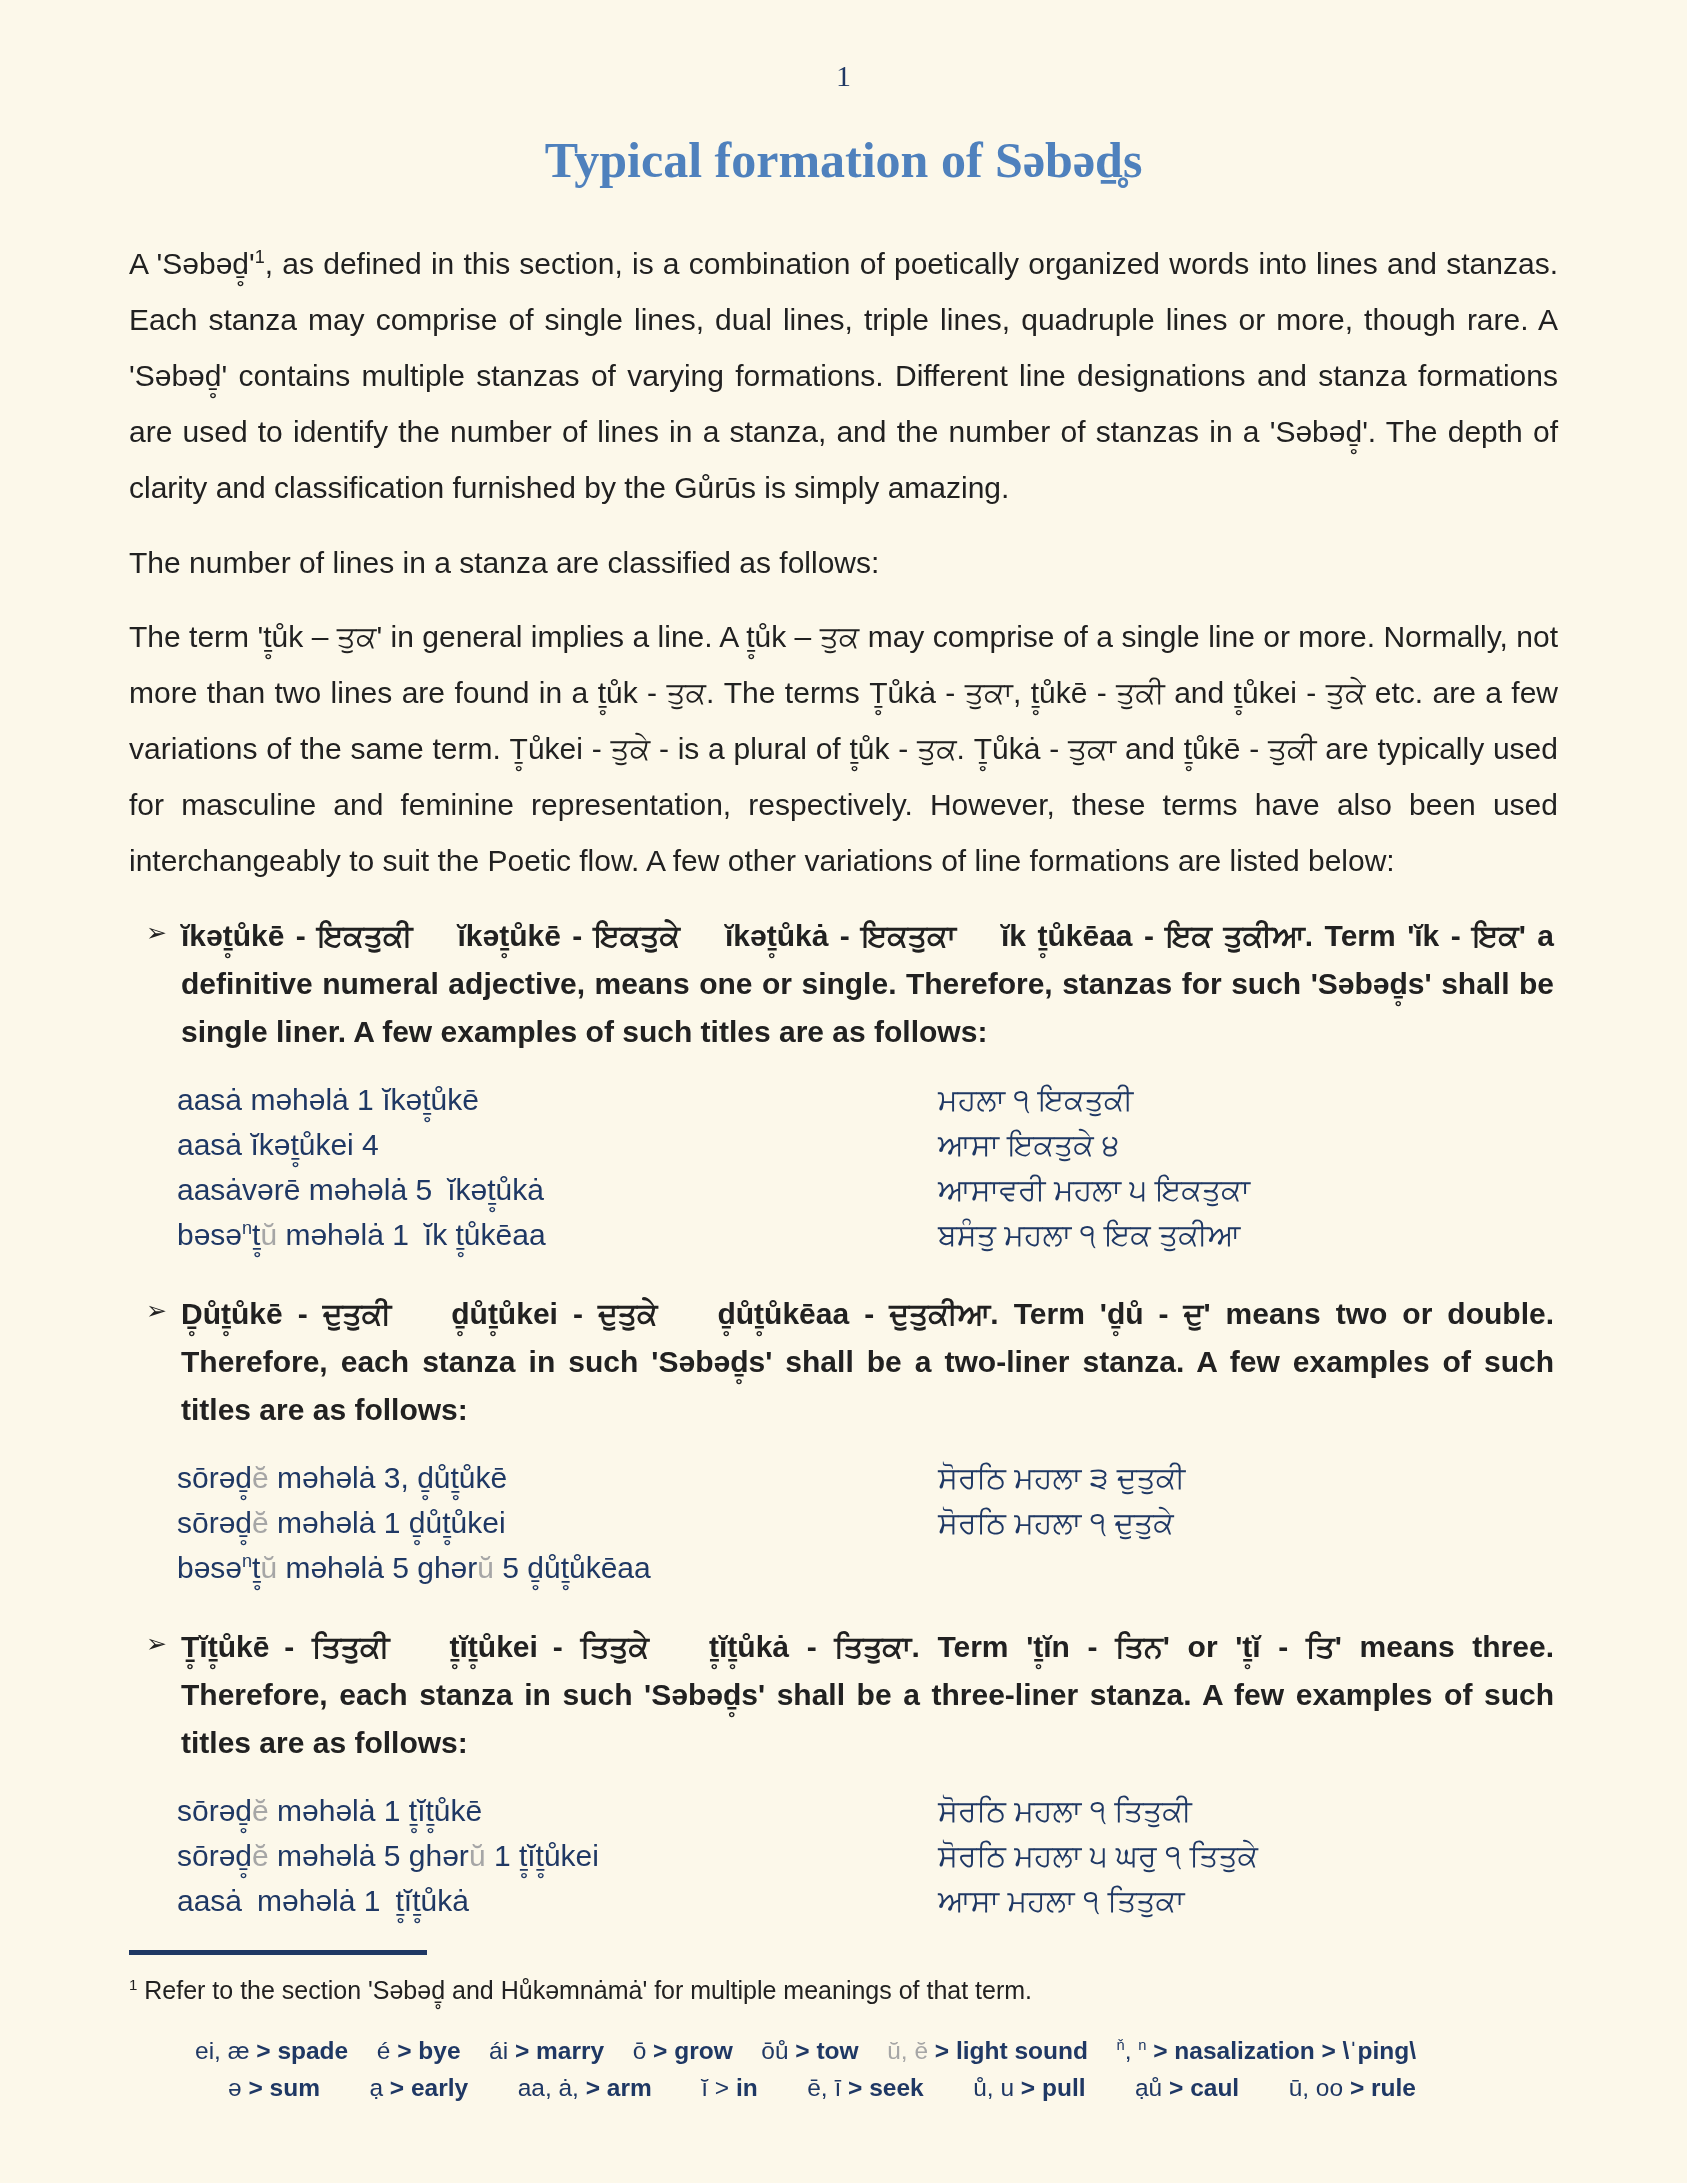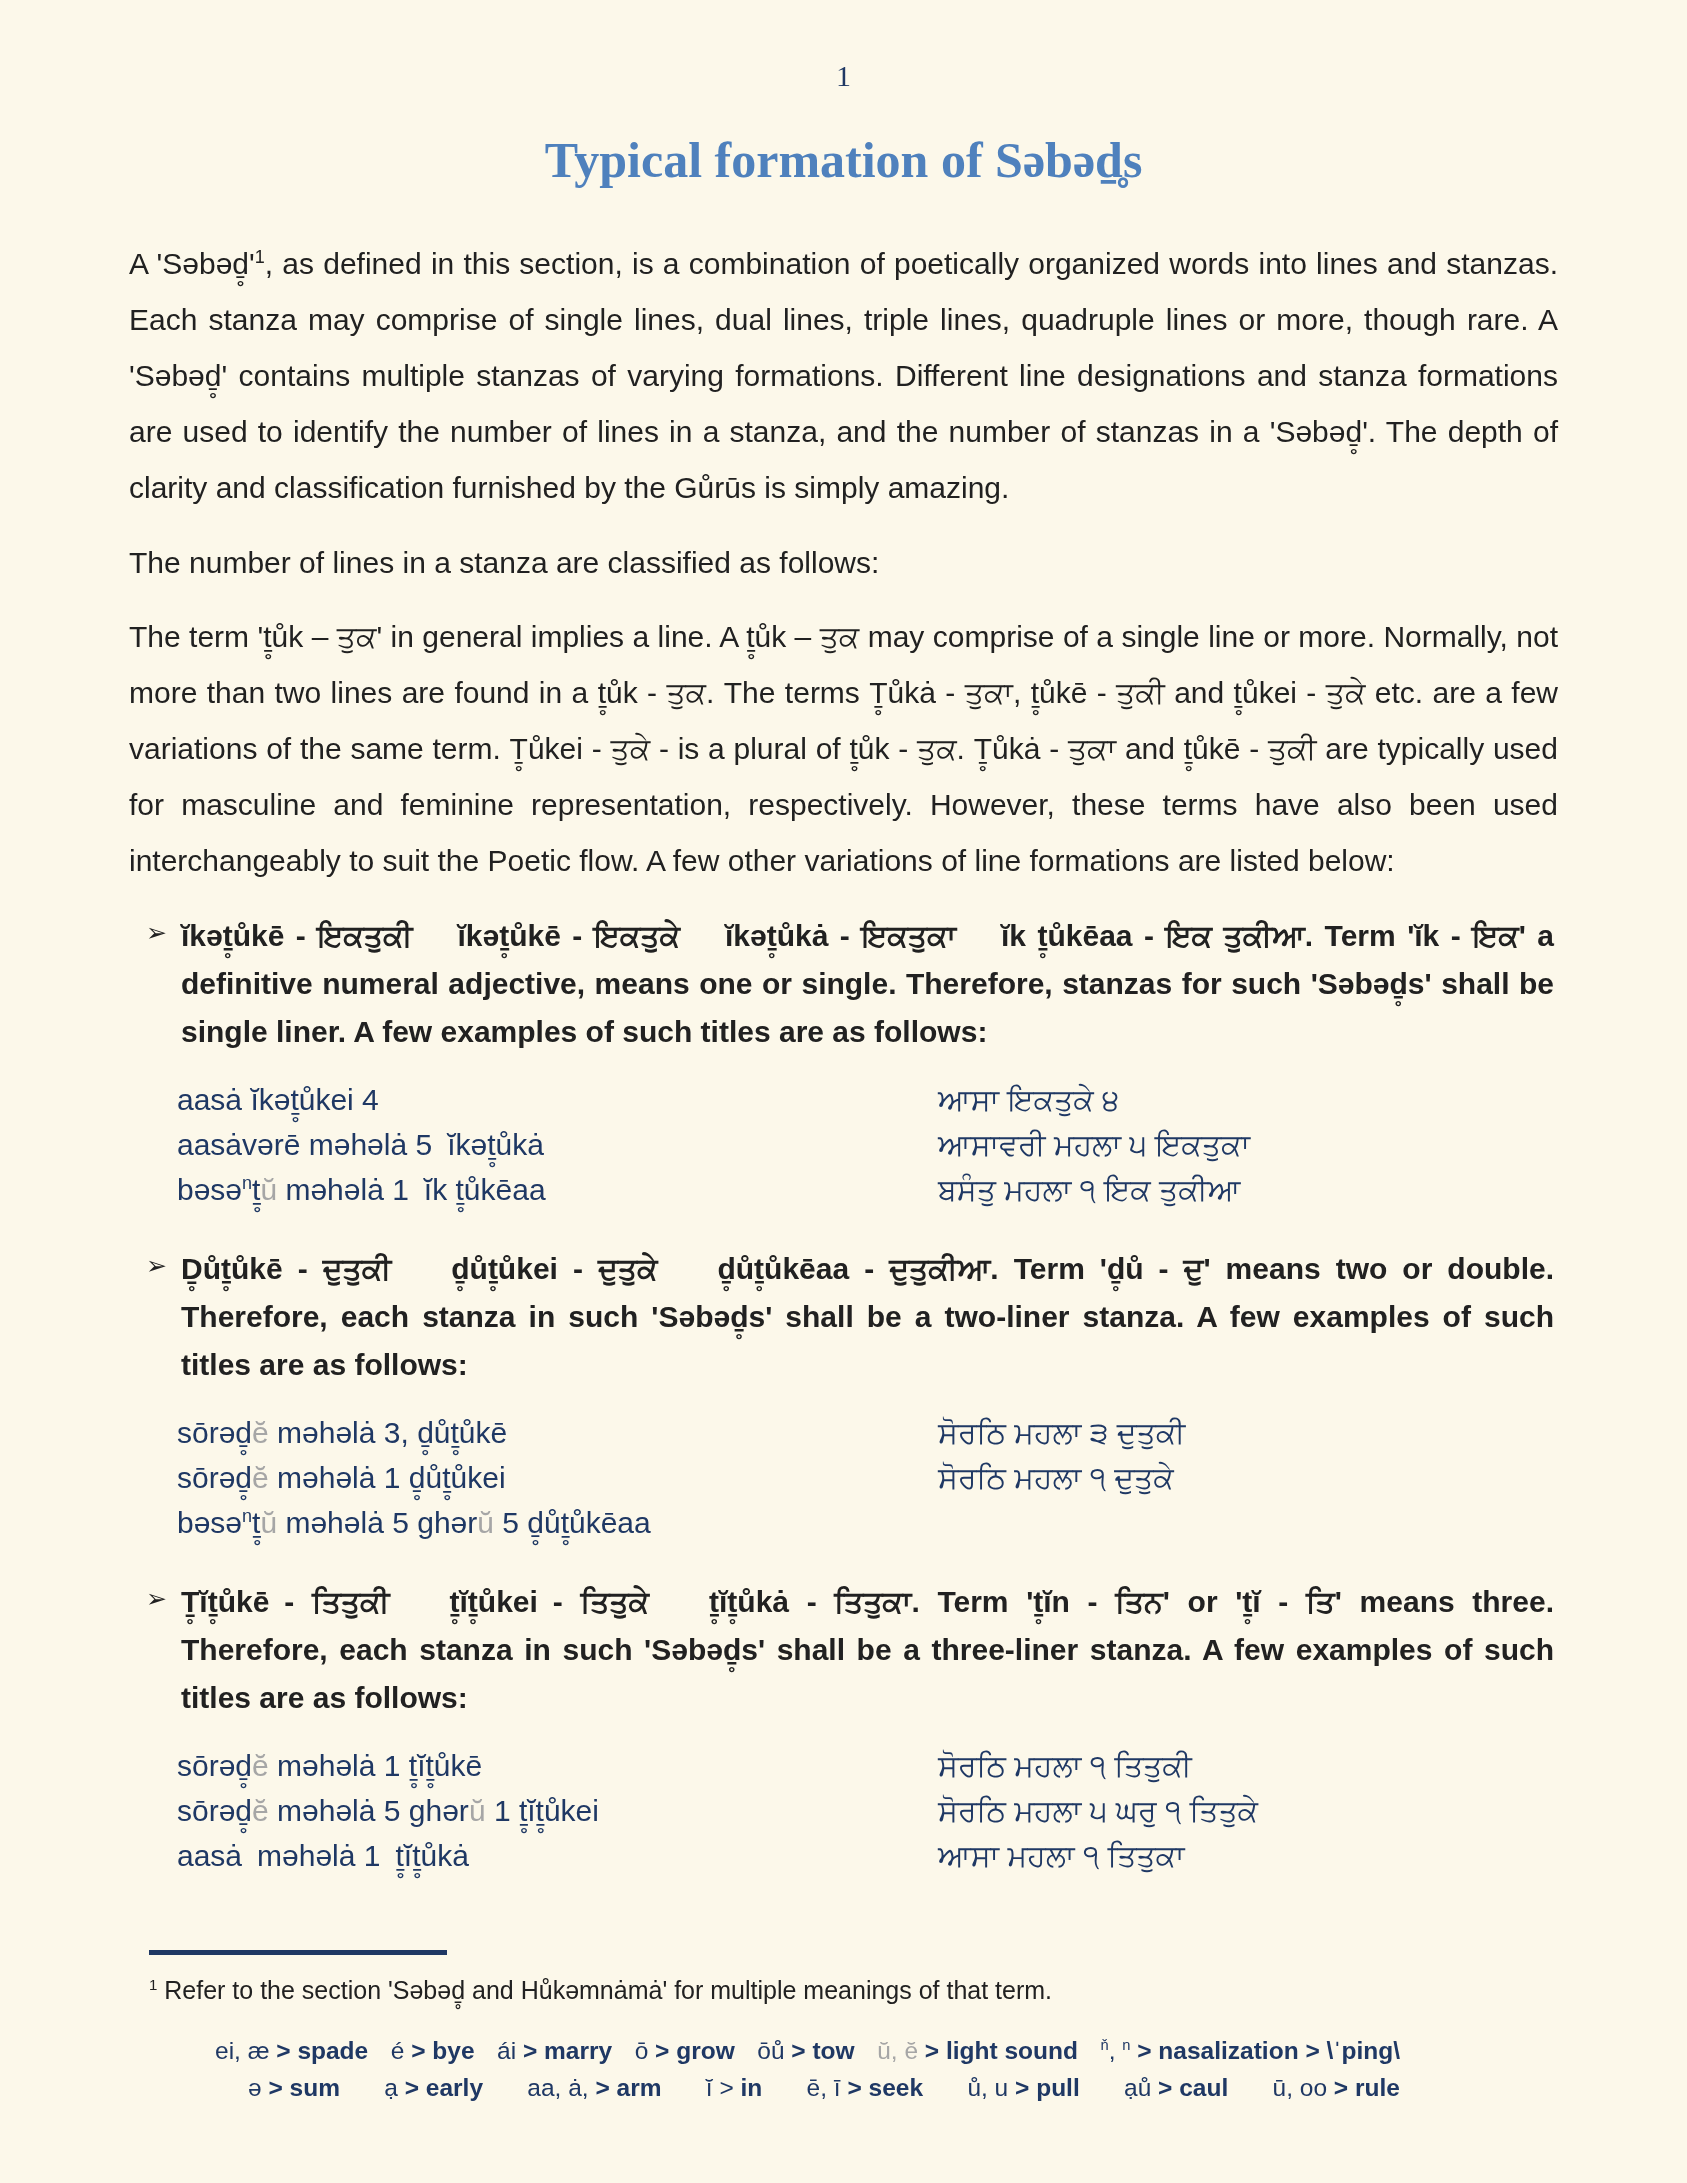--- a/index.html
+++ b/index.html
@@ -25,21 +25,21 @@
     font-size:25px;line-height:48px;color:#212121;
   }
   .bullet-text{flex:1;font-size:30px;line-height:48px;text-align:justify;margin:4px;font-weight:bold;}
   .examples{margin:17px 0 29px 0;padding-left:48px;}
   .ex-row{
     display:grid;grid-template-columns:761px 1fr;
     font-size:30px;line-height:45px;color:#1F3864;
   }
   .ex-latin{white-space:nowrap;}
   .ex-gurmukhi{white-space:nowrap;}
-  .footer{position:absolute;left:129px;right:145px;top:1950px;margin-left:20px;}
+  .footer{position:absolute;left:129px;right:129px;top:1950px;}
   .footnote-rule{width:298px;height:4.6px;background:#1F3864;}
   .footnote{font-size:25px;line-height:34px;margin:18.5px 0 0 0;color:#212121;}
   .key{margin-top:25px;color:#1F3864;font-size:24.5px;padding-right:142px;}
   .key-row{display:flex;justify-content:space-between;line-height:37px;}
   .key-row.row-1{padding-left:99px;margin-bottom:5.3px;}
   .key-row.row-2{padding-left:66px;}
   .key-item{white-space:nowrap;}
   .sg-b{font-weight:700;}
   .sg-g{color:#A6A6A6;}
   .sg-sup{vertical-align:super;font-size:60%;line-height:0;}
@@ -58,20 +58,24 @@
   <p class="para">The number of lines in a stanza are classified as follows:</p>
 
   <p class="para">The term 'ṯ̥ůk – ਤੁਕ' in general implies a line. A ṯ̥ůk – ਤੁਕ may comprise of a single line or more. Normally, not more than two lines are found in a ṯ̥ůk - ਤੁਕ. The terms Ṯ̥ůkȧ - ਤੁਕਾ, ṯ̥ůkē - ਤੁਕੀ and ṯ̥ůkei - ਤੁਕੇ etc. are a few variations of the same term. Ṯ̥ůkei - ਤੁਕੇ - is a plural of ṯ̥ůk - ਤੁਕ. Ṯ̥ůkȧ - ਤੁਕਾ and ṯ̥ůkē - ਤੁਕੀ are typically used for masculine and feminine representation, respectively. However, these terms have also been used interchangeably to suit the Poetic flow. A few other variations of line formations are listed below:</p>
 
   <section class="bullet">
     <div class="bullet-line">
       <span class="bullet-glyph">➢</span>
       <p class="bullet-text">ĭkəṯ̥ůkē - ਇਕਤੁਕੀ  ĭkəṯ̥ůkē - ਇਕਤੁਕੇ  ĭkəṯ̥ůkȧ - ਇਕਤੁਕਾ  ĭk ṯ̥ůkēaa - ਇਕ ਤੁਕੀਆ. Term 'ĭk - ਇਕ' a definitive numeral adjective, means one or single. Therefore, stanzas for such 'Səbəḏ̥s' shall be single liner. A few examples of such titles are as follows:</p>
     </div>
     <div class="examples">
+      <div class="ex-row">
+        <span class="ex-latin"><span>aasȧ məhəlȧ 1 ĭkəṯ̥ůkē</span></span>
+        <span class="ex-gurmukhi">ਮਹਲਾ ੧ ਇਕਤੁਕੀ</span>
+      </div>
       <div class="ex-row">
         <span class="ex-latin"><span>aasȧ ĭkəṯ̥ůkei 4</span></span>
         <span class="ex-gurmukhi">ਆਸਾ ਇਕਤੁਕੇ ੪</span>
       </div>
       <div class="ex-row">
         <span class="ex-latin"><span>aasȧvərē məhəlȧ 5 ĭkəṯ̥ůkȧ</span></span>
         <span class="ex-gurmukhi">ਆਸਾਵਰੀ ਮਹਲਾ ੫ ਇਕਤੁਕਾ</span>
       </div>
       <div class="ex-row">
         <span class="ex-latin"><span>bəsə</span><span class="sg-sup">n</span><span>ṯ̥</span><span class="sg-g">ŭ</span><span> məhəlȧ 1 ĭk ṯ̥ůkēaa</span></span>

